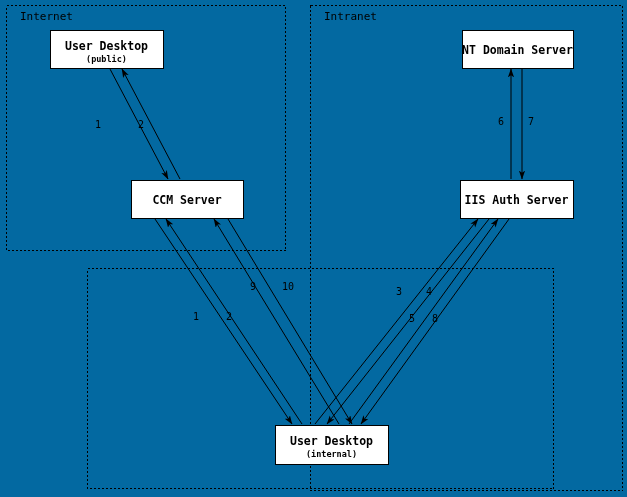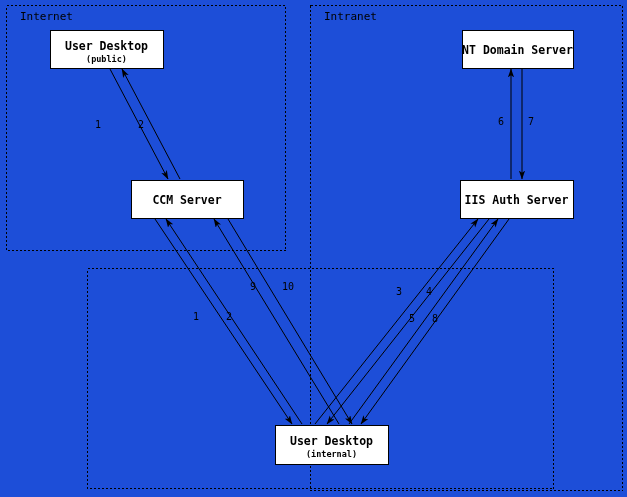--- a/index.html
+++ b/index.html
@@ -7,21 +7,21 @@
     padding: 0;
     background: #ffffff;
   }
   body {
     font-family: "DejaVu Sans Mono", monospace;
   }
   #diagram-root {
     position: relative;
     width: 627px;
     height: 497px;
-    background: #1d4ed8;
+    background: #0369a1;
     overflow: hidden;
   }
   svg#diagram-svg {
     position: absolute;
     top: 0;
     left: 0;
     width: 627px;
     height: 497px;
     display: block;
   }

